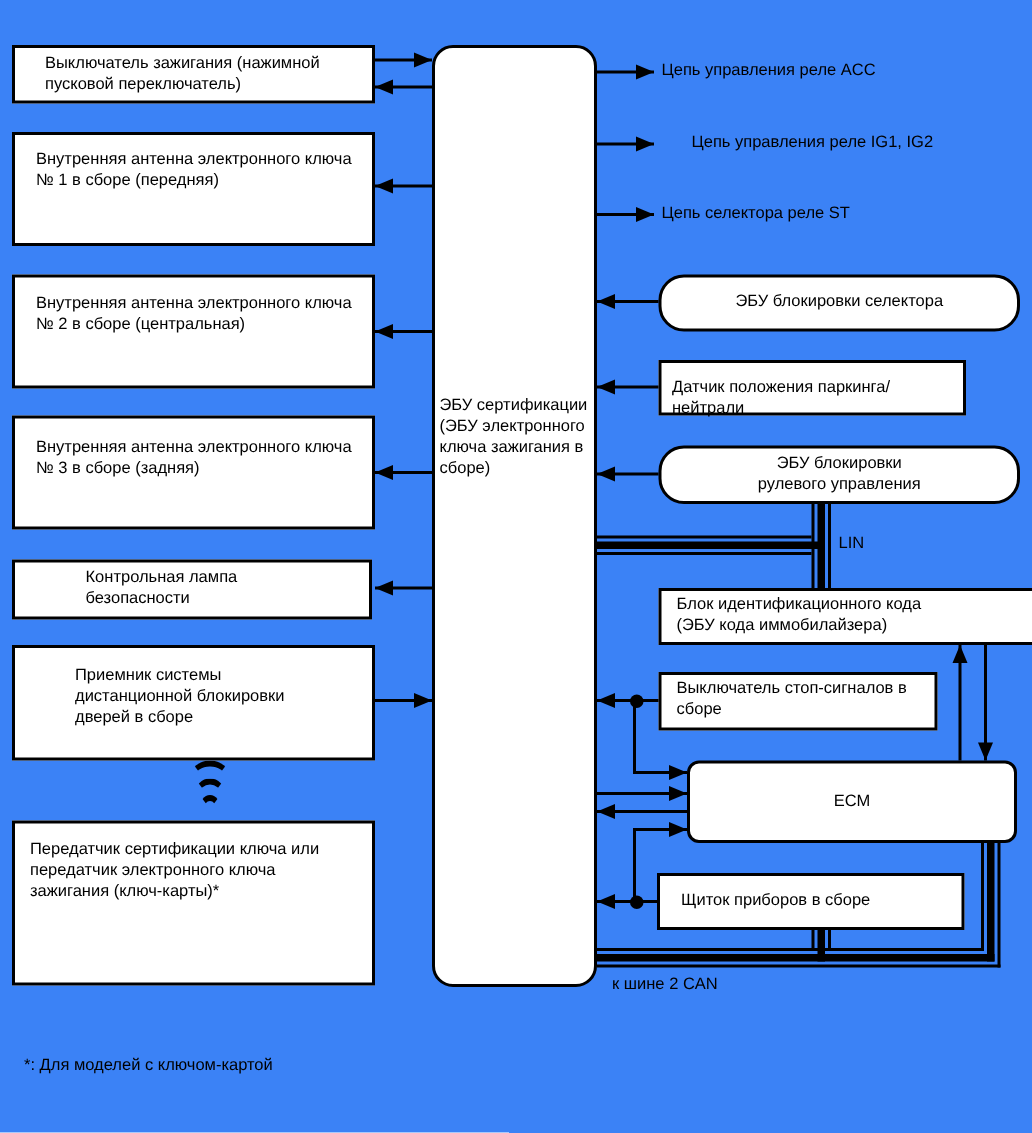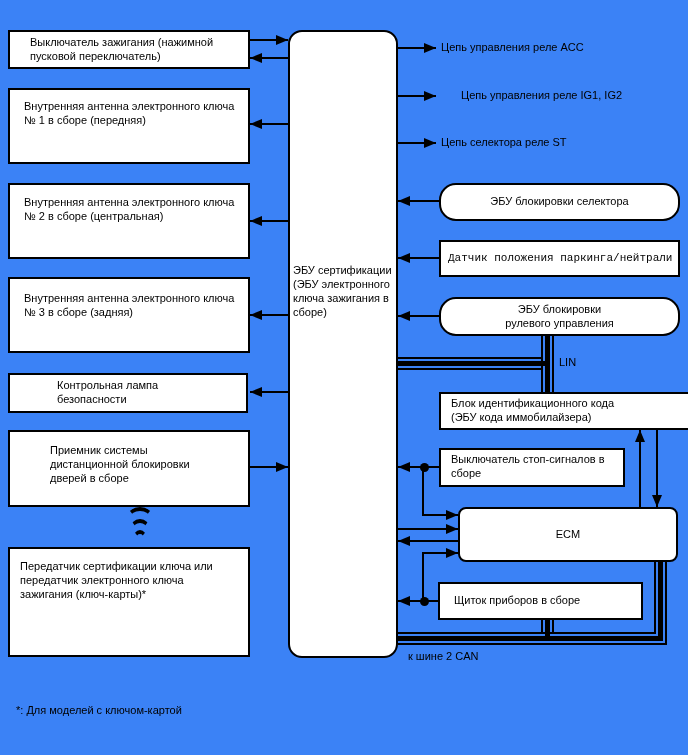--- a/index.html
+++ b/index.html
@@ -100,21 +100,21 @@
     <div class="tr" style="left:424px;top:91px;"></div>
   </div>
   <div class="lbl" style="left:441px;top:89px;padding-left:20px;">Цепь управления реле IG1, IG2</div>
   <div>
     <div class="h" style="left:398px;top:142px;width:38px;"></div>
     <div class="tr" style="left:424px;top:138px;"></div>
   </div>
   <div class="lbl" style="left:441px;top:136px;">Цепь селектора реле ST</div>
 
   <div class="box r17 ctr" style="left:439px;top:183px;width:241px;height:38px;padding-top:9px;">ЭБУ блокировки селектора</div>
-  <div class="box" style="left:439px;top:240px;width:241px;height:37px;padding:9px 4px 0 7px;font-family:Liberation Mono, monospace;">Датчик положения паркинга/нейтрали</div>
+  <div class="box" style="left:439px;top:240px;width:205px;height:37px;padding:9px 4px 0 7px;">Датчик положения паркинга/нейтрали</div>
   <div class="box r17 ctr" style="left:439px;top:297px;width:241px;height:39px;padding-top:3px;">ЭБУ блокировки
 рулевого управления</div>
   <div class="box" style="left:439px;top:392px;width:263px;height:38px;padding:2px 4px 0 10px;">Блок идентификационного кода
 (ЭБУ кода иммобилайзера)</div>
   <div class="box" style="left:439px;top:448px;width:186px;height:39px;padding:2px 4px 0 10px;">Выключатель стоп-сигналов в
 сборе</div>
   <div class="box r12 ctr" style="left:458px;top:507px;width:220px;height:55px;padding-top:18px;">ECM</div>
   <div class="box" style="left:438px;top:582px;width:205px;height:38px;padding:9px 4px 0 14px;">Щиток приборов в сборе</div>
 
   <div>

